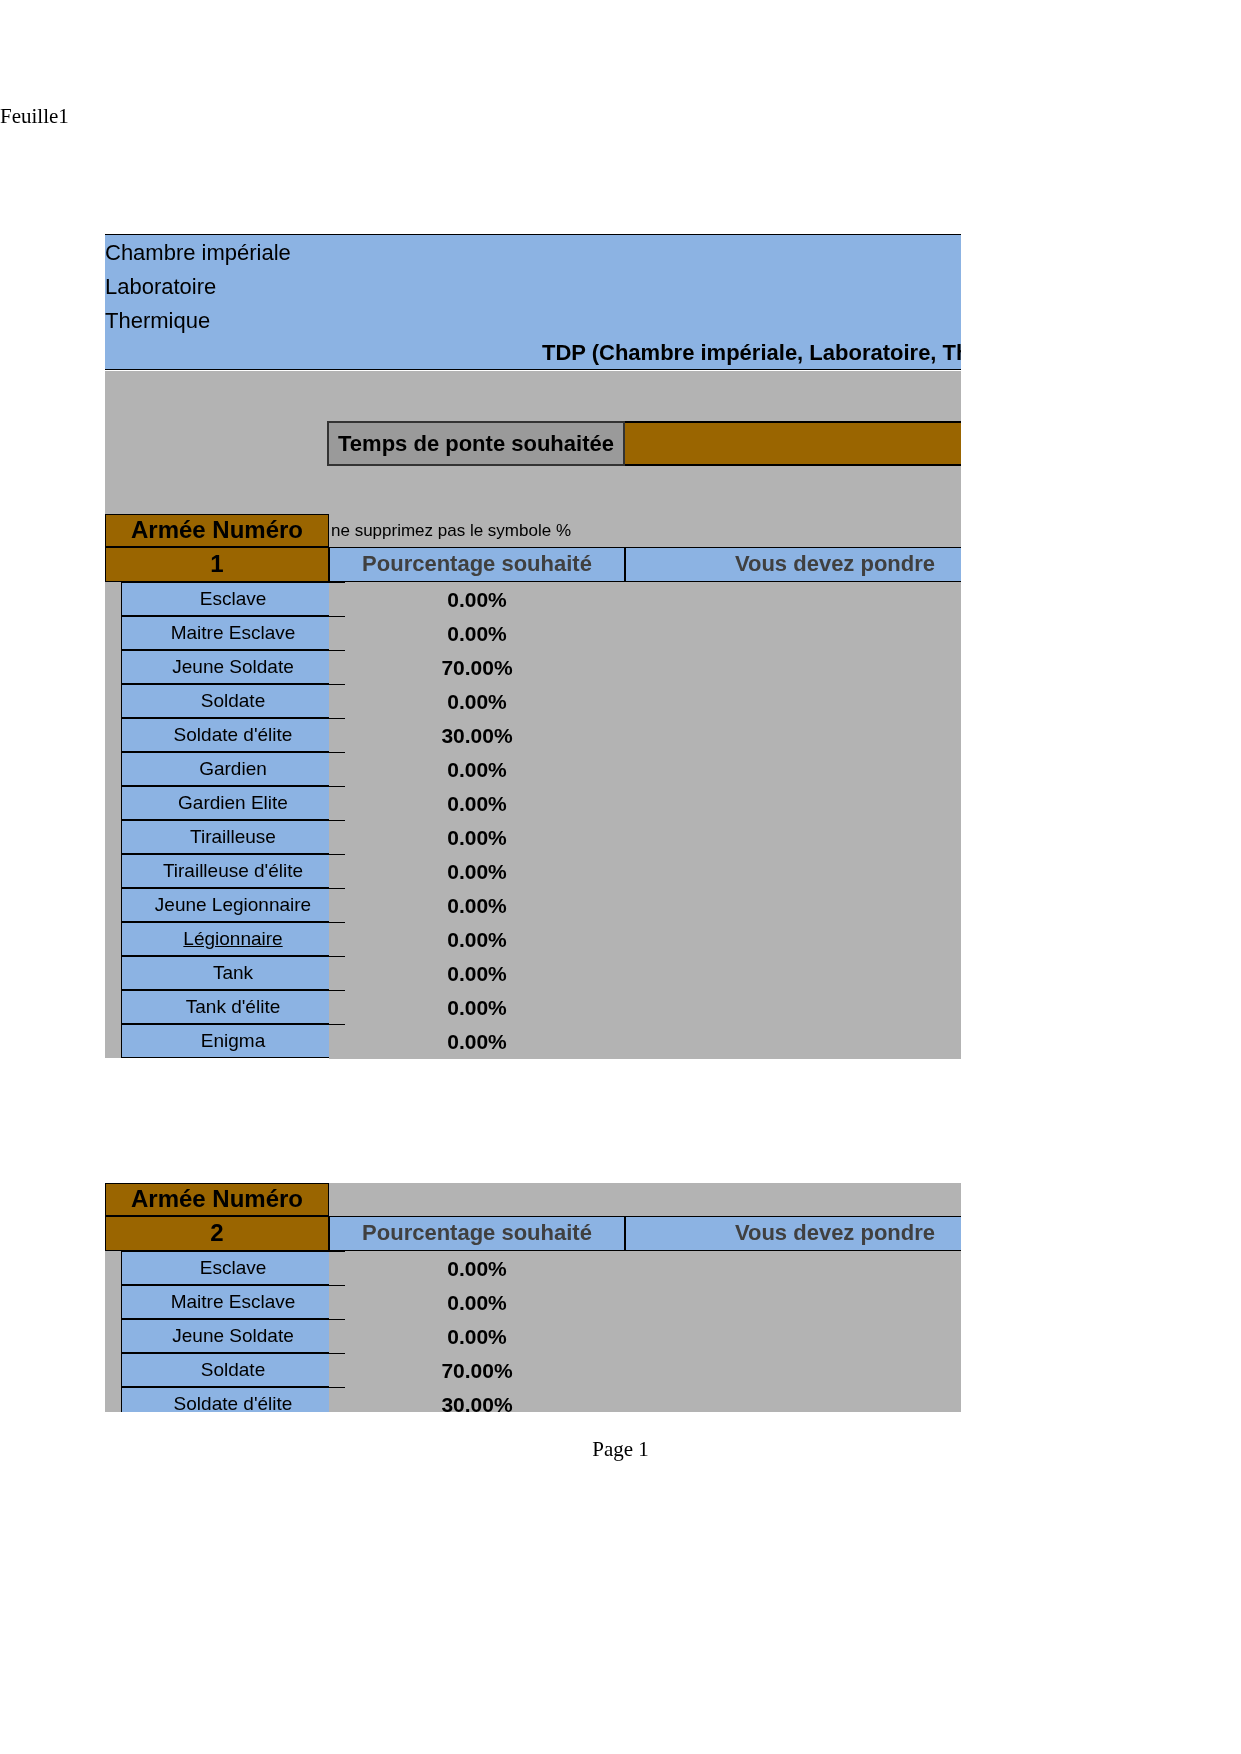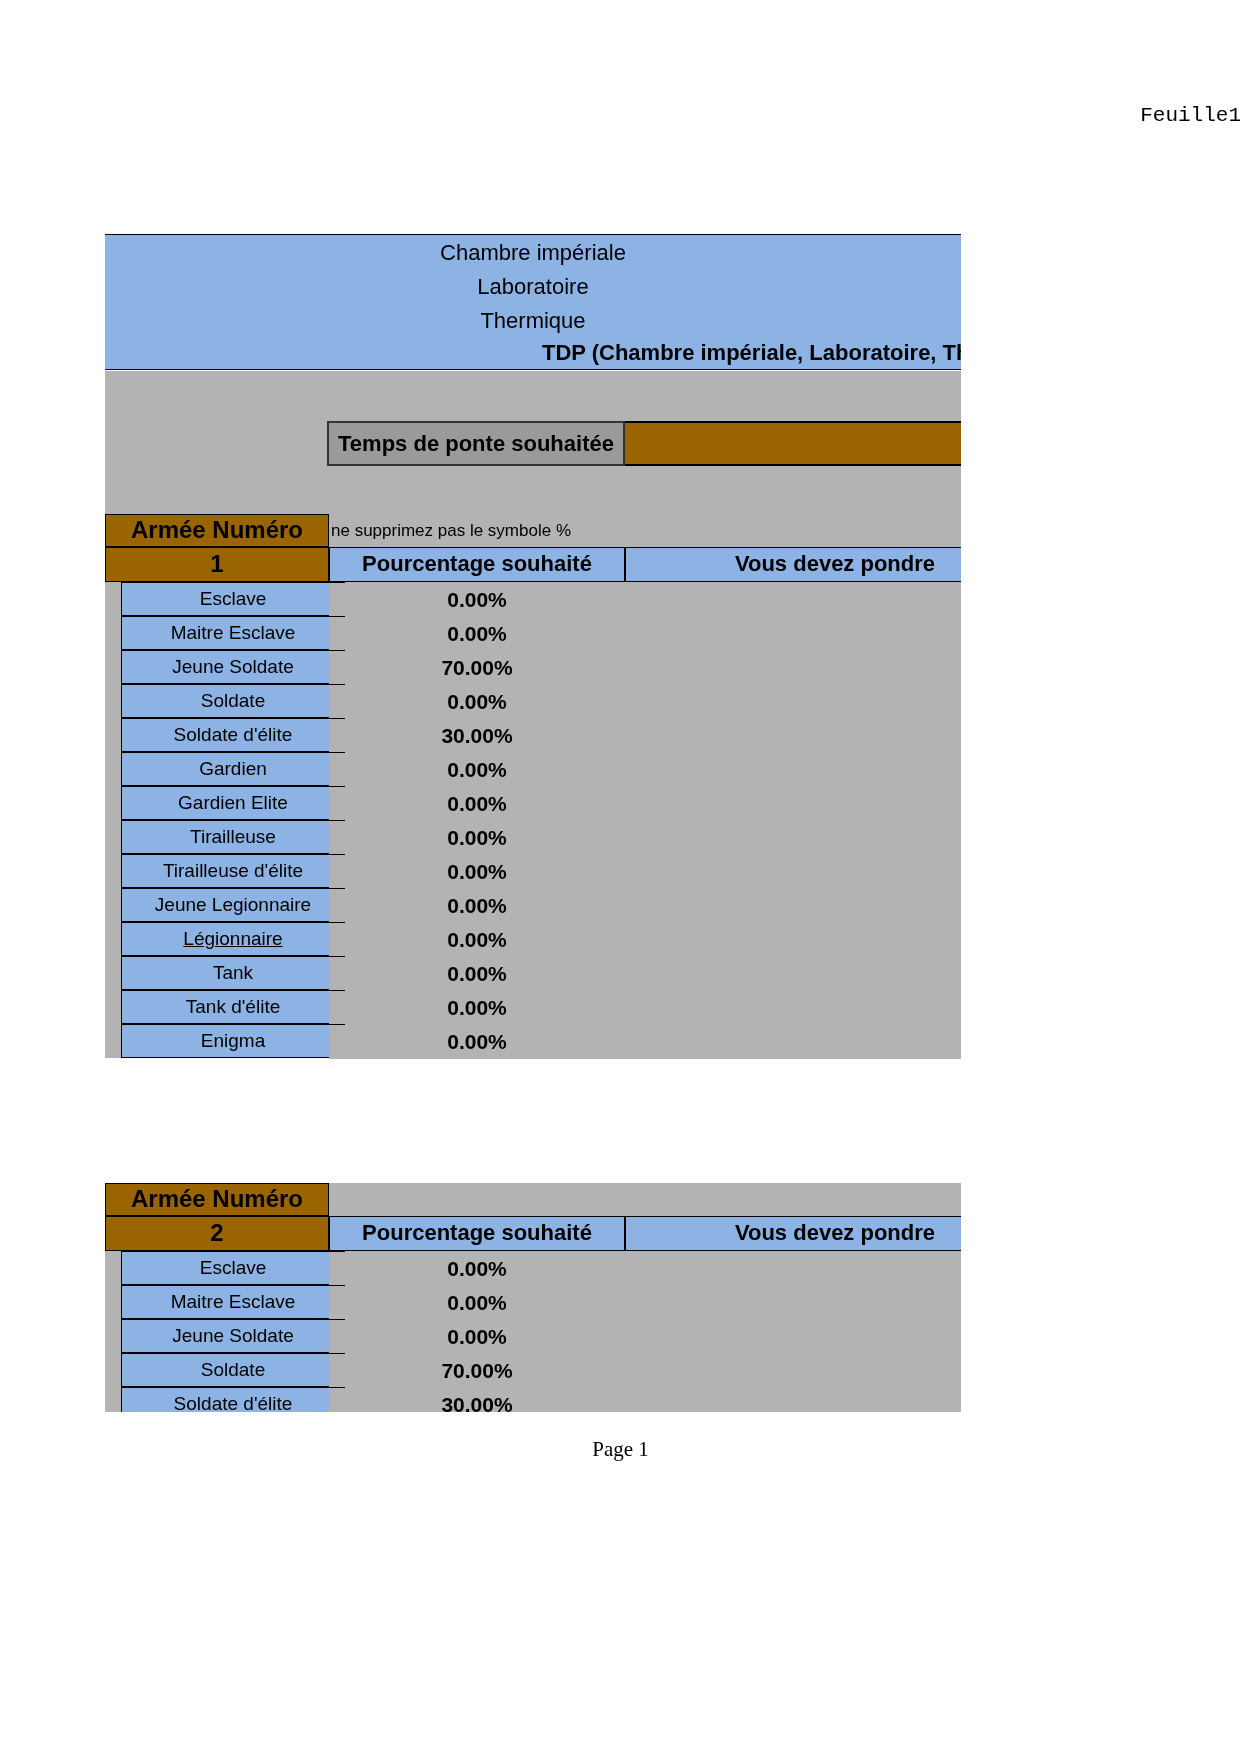--- a/index.html
+++ b/index.html
@@ -22,22 +22,22 @@
     height: 1754px;
     background: #ffffff;
   }
 
   
   .sheet-header {
     position: absolute;
     left: 0;
     top: 104px;
     width: 1241px;
-    text-align: right;
-    font-family: Liberation Mono, monospace;
+    text-align: left;
+    font-family: Liberation Serif, serif;
     font-size: 21px;
     color: #000000;
   }
   .sheet-footer {
     position: absolute;
     left: 0;
     top: 1437px;
     width: 1241px;
     text-align: center;
     font-family: "Liberation Serif", serif;
@@ -93,21 +93,21 @@
   .info-band {
     top: 94px;
     height: 136px;
     border-top: 1px solid #000;
     border-bottom: 1px solid #000;
   }
   .info-line {
     position: absolute;
     right: 0;
     width: 856px;
-    text-align: center;
+    text-align: left;
     color: #000000;
     font-size: 22px;
     white-space: nowrap;
   }
   .info-line.l1 { top: 5px; }
   .info-line.l2 { top: 39px; }
   .info-line.l3 { top: 73px; }
   .info-line.l4 {
     top: 105px;
     font-weight: bold;
@@ -199,21 +199,21 @@
     font-weight: bold;
     line-height: 32px;
     text-align: center;
   }
   .col-head {
     position: absolute;
     height: 35px;
     box-sizing: border-box;
     background: #8cb3e3;
     border: 1px solid #000;
-    color: #000000;
+    color: #404040;
     font-size: 22px;
     font-weight: bold;
     line-height: 32px;
     text-align: center;
     white-space: nowrap;
     overflow: hidden;
   }
   .col-head.pct { left: 224px; width: 296px; }
   .col-head.pond { left: 520px; width: 420px; }
   .cell-name {

